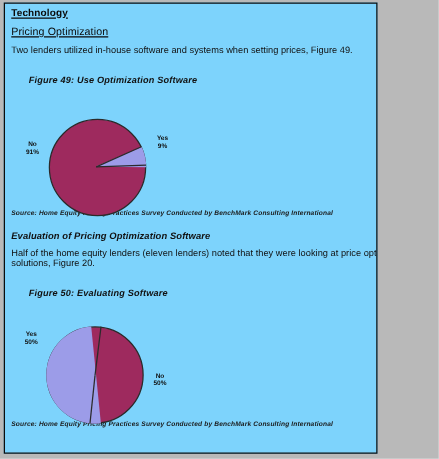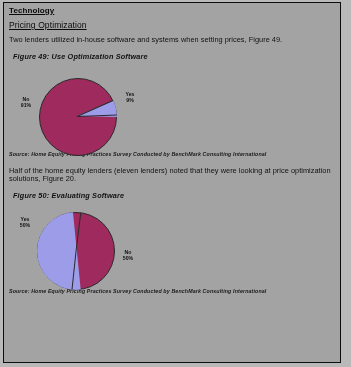--- a/index.html
+++ b/index.html
@@ -19,23 +19,23 @@
   .scan {
     position: absolute;
     left: 0; top: 0;
     width: 351px; height: 367px;
     background: #b9b9b9;
   }
   .page {
     position: absolute;
     left: 3px;
     top: 2px;
-    width: 338px;
+    width: 299px;
     height: 361px;
-    background: #a3a3a3;
+    background: #7dd3fc;
     border: 1px solid #0d0d0d;
     box-sizing: border-box;
     overflow: hidden;
   }
   .inner {
     position: absolute;
     left: 5px;
     top: 3px;
     width: 331px;
   }
@@ -63,21 +63,21 @@
     color: #111111;
     margin: 0 0 7px 0;
     width: 322px;
     letter-spacing: 0.02px;
   }
   .fig-cap {
     font-size: 7.3px;
     font-style: italic;
     font-weight: bold;
     color: #111111;
-    margin: 4px;
+    margin: 14px;
     letter-spacing: 0.15px;
   }
   .sec-head {
     font-size: 7.5px;
     font-style: italic;
     font-weight: bold;
     color: #111111;
     margin: 0 0 6px 0;
     letter-spacing: 0.08px;
   }
@@ -173,20 +173,21 @@
           <span>9%</span>
         </div>
 
       </div>
 
       <div class="source">Source: Home Equity Pricing Practices Survey Conducted by BenchMark Consulting International</div>
     </div>
 
     <div class="divider-space"></div>
 
+    <div class="sec-head">Evaluation of Pricing Optimization Software</div>
 
     <p class="body-p">Half of the home equity lenders (eleven lenders) noted that they were looking at price optimization solutions, Figure 20.</p>
 
     <div class="fig-cap">Figure 50: Evaluating Software</div>
 
     <div class="chart-block">
       <div class="chart-area" style="height:84px;">
 
         <div class="pie-wrap" style="left:28px; top:8px; width:78px; height:78px;">
 

